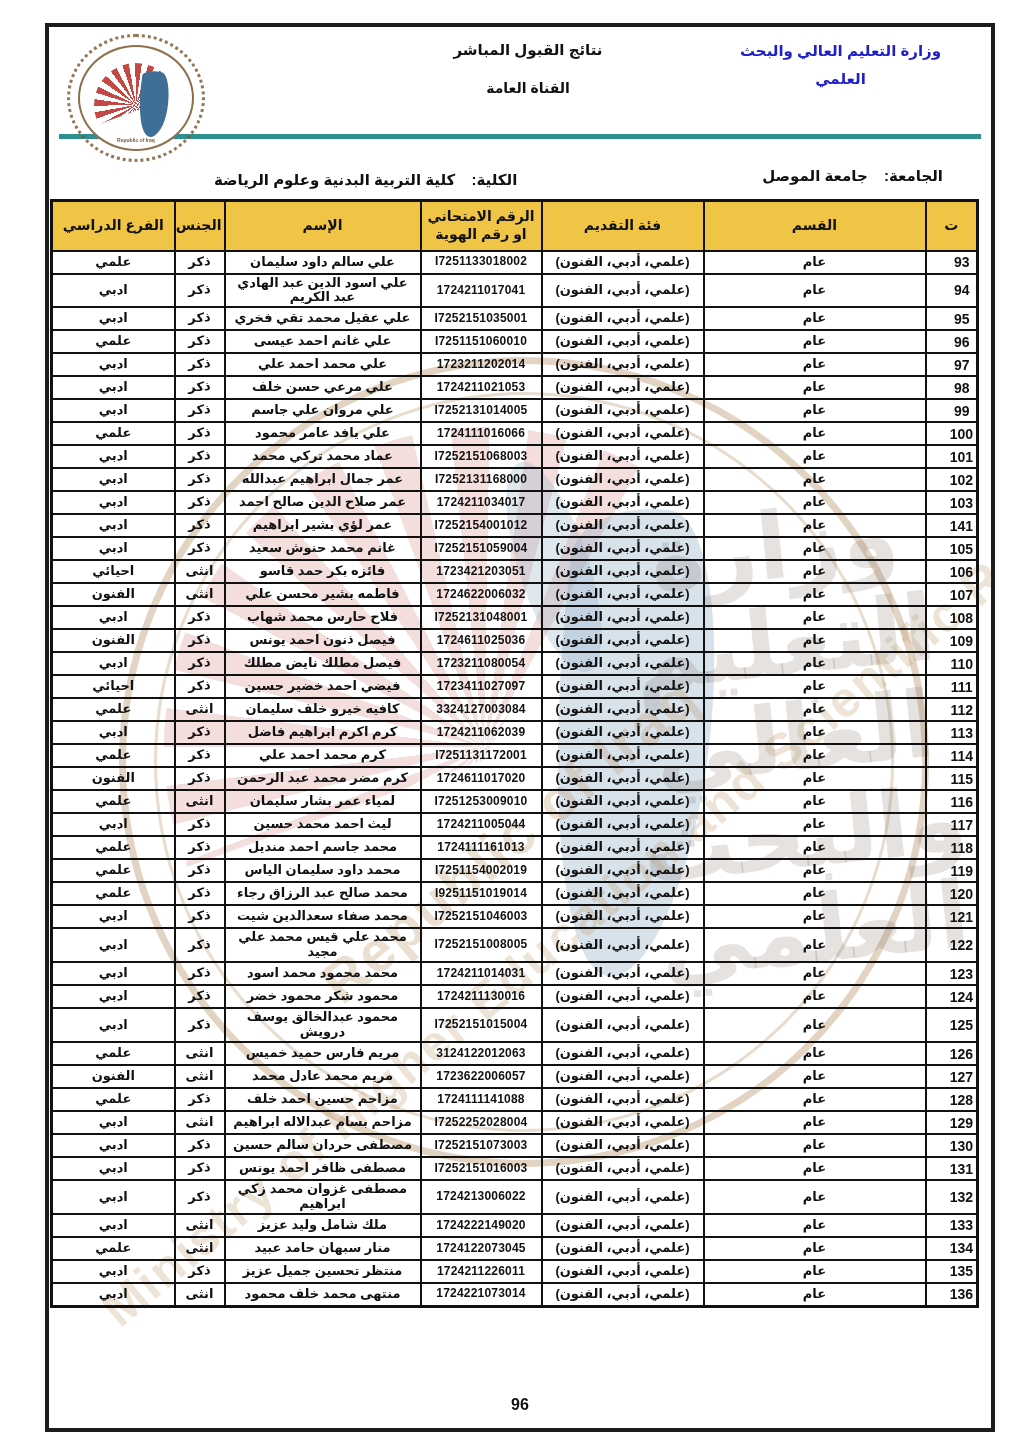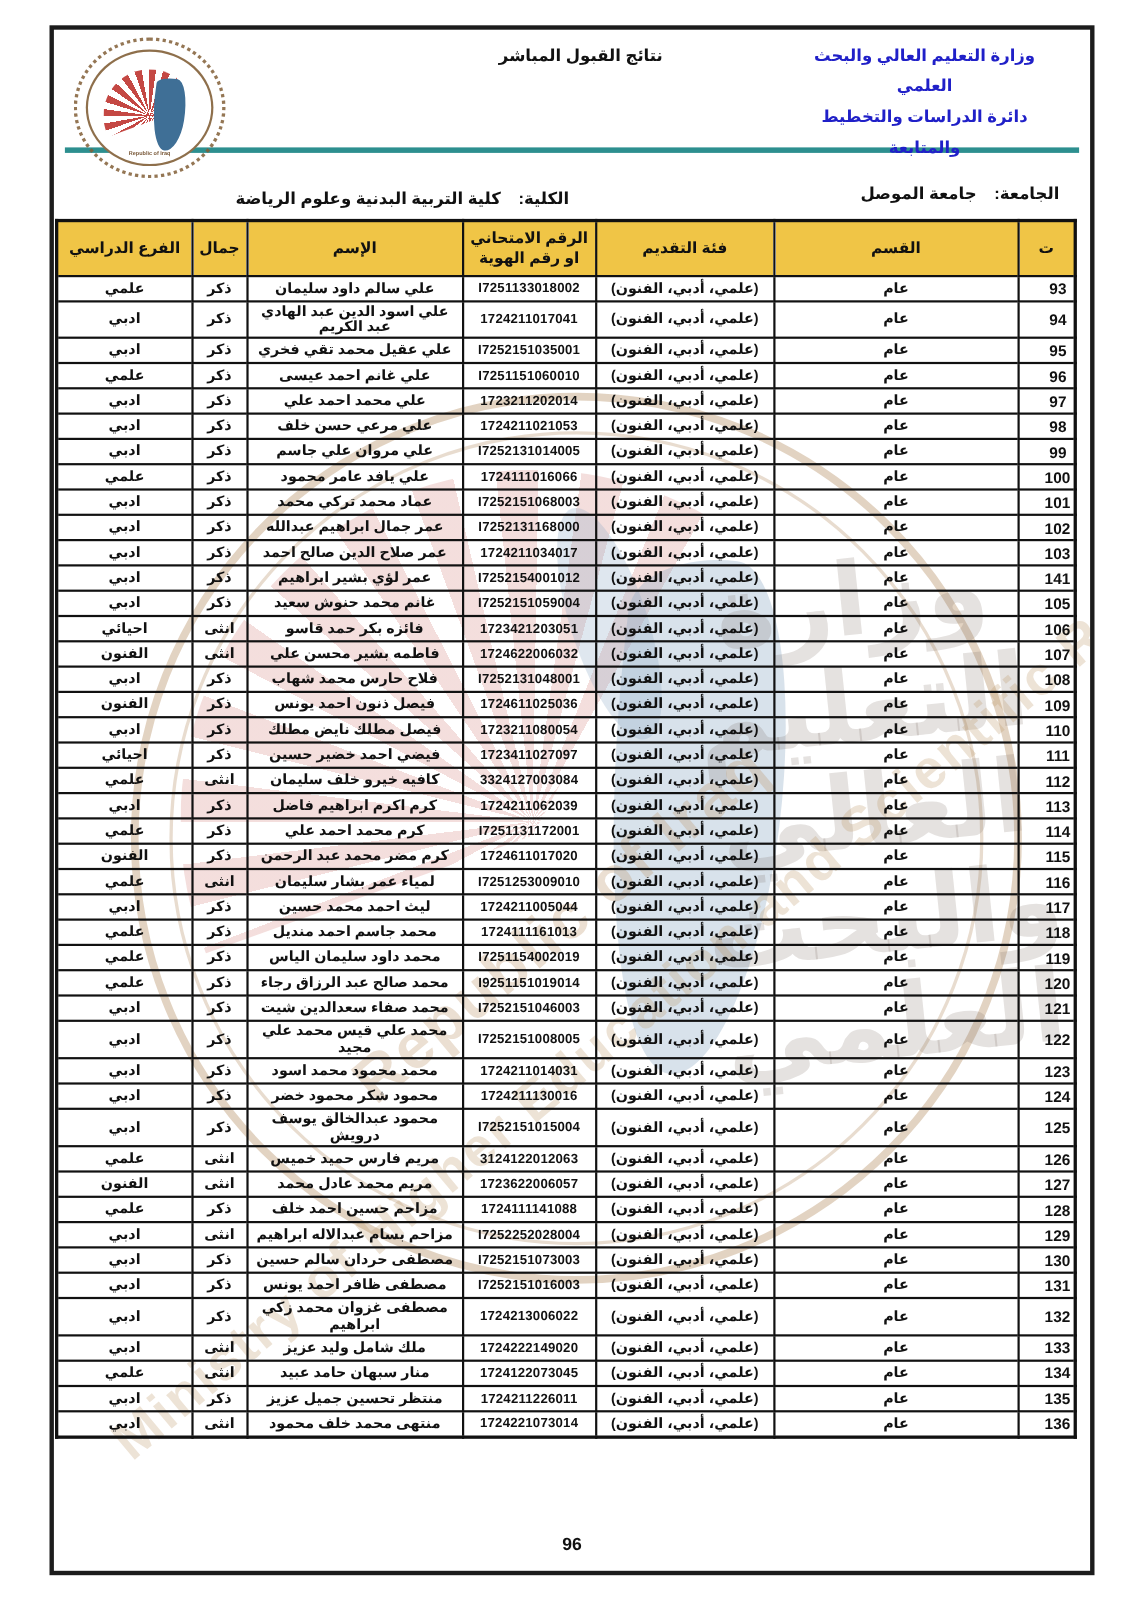--- a/index.html
+++ b/index.html
@@ -57,21 +57,21 @@
   .logo-fan { position:absolute; left:14px; top:16px; width:84px; height:84px; border-radius:50%;
     background:repeating-conic-gradient(from 215deg, rgba(186,40,35,.85) 0deg 9deg, rgba(0,0,0,0) 9deg 18deg);
     clip-path:polygon(55% 55%, 0% 75%, 0% 0%, 85% 0%); }
   .logo-swoosh { position:absolute; left:58px; top:24px; width:30px; height:66px;
     background:#3f6f96; border-radius:60% 40% 45% 55% / 10% 55% 45% 90%; transform:rotate(9deg); }
   .logo-cap { position:absolute; bottom:6px; left:0; right:0; text-align:center;
     font-size:5px; font-weight:bold; color:#7a5a3a; direction:ltr; }
   .teal-rule { height:5px; background:#2d8f8f; margin:0 10px; }
   
   .info { position:relative; height:58px; font-weight:bold; font-size:15px; }
-  .uni { position:absolute; right:28px; top:28px; }
+  .uni { position:absolute; right:48px; top:28px; }
   .col { position:absolute; left:165px; top:32px; }
   .info .lbl { margin-left:12px; }
   
   table { border-collapse:collapse; margin:2px 12px 0 12px; width:926px;
     table-layout:fixed; background:transparent; border:3px solid #111; }
   th, td { border:2px solid #111; text-align:center; vertical-align:middle;
     font-weight:bold; overflow:hidden; }
   th { background:#f0c546; font-size:14px; height:50px; line-height:1.25; padding:2px; }
   td { font-size:13px; height:23px; line-height:1.15; padding:1px 3px; background:transparent; }
   td.col-serial { font-size:14px;padding-left:24px; }
@@ -94,24 +94,24 @@
     <div class="wm-callig">وزارة التعليم العالي والبحث العلمي</div>
     <div class="wm-text-a">Republic of Iraq</div>
     <div class="wm-text-b">Ministry of Higher Education and Scientific Research</div>
   </div>
 
   <div class="content">
 
     <div class="hdr">
       <div class="ministry">
         <div>وزارة التعليم العالي والبحث العلمي</div>
-        <div>دائرة الدراسات والتخطيط والمتابعة</div>
       </div>
       <div class="doc-title">
         <span>نتائج القبول المباشر</span>
+        <span class="sub">القناة العامة</span>
       </div>
       <div class="logo">
         <div class="logo-outer"></div>
         <div class="logo-inner">
           <div class="logo-fan"></div>
           <div class="logo-swoosh"></div>
           <div class="logo-cap">Republic of Iraq</div>
         </div>
       </div>
     </div>
@@ -142,21 +142,21 @@
       <thead>
         <tr>
           <th>ت</th>
           <th>القسم</th>
           <th>فئة التقديم</th>
           <th>
             <span>الرقم الامتحاني</span><br>
             <span>او رقم الهوية</span>
           </th>
           <th>الإسم</th>
-          <th>جمال</th>
+          <th>الجنس</th>
           <th>الفرع الدراسي</th>
         </tr>
       </thead>
       <tbody>
           <tr>
             <td class="col-serial">93</td>
             <td class="col-department">عام</td>
             <td class="col-category">(علمي، أدبي، الفنون)</td>
             <td class="col-exam_no">I7251133018002</td>
             <td class="col-name">علي سالم داود سليمان</td>

